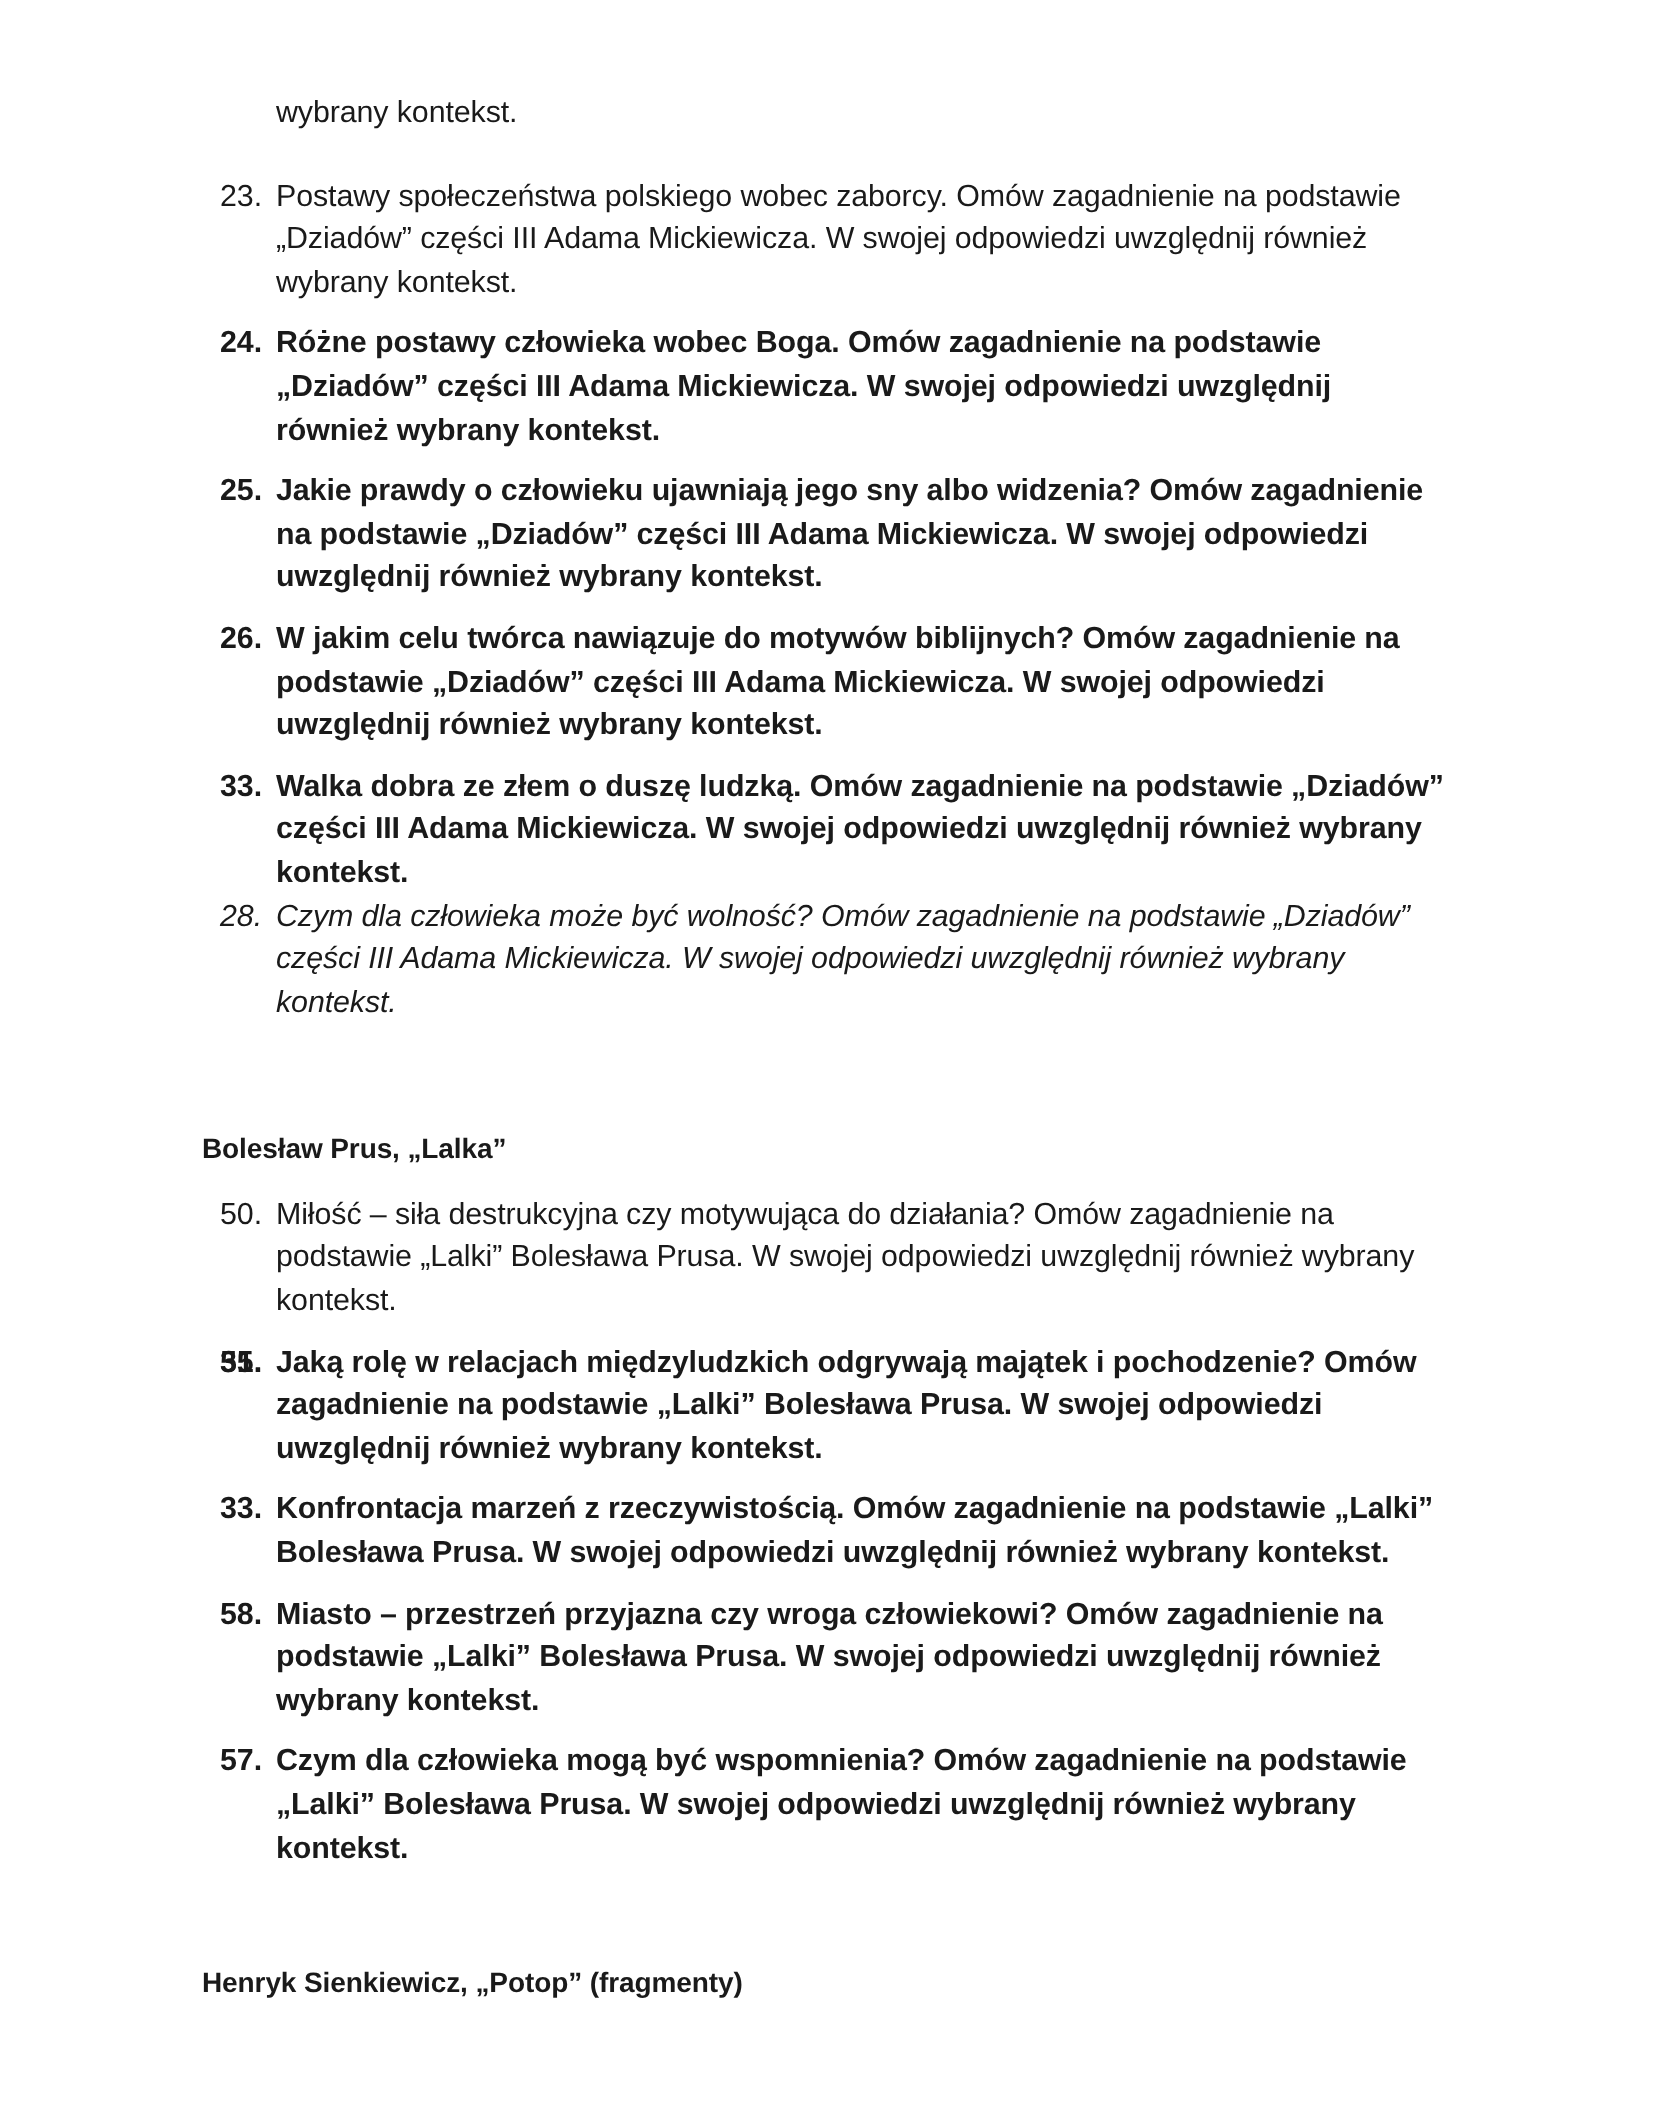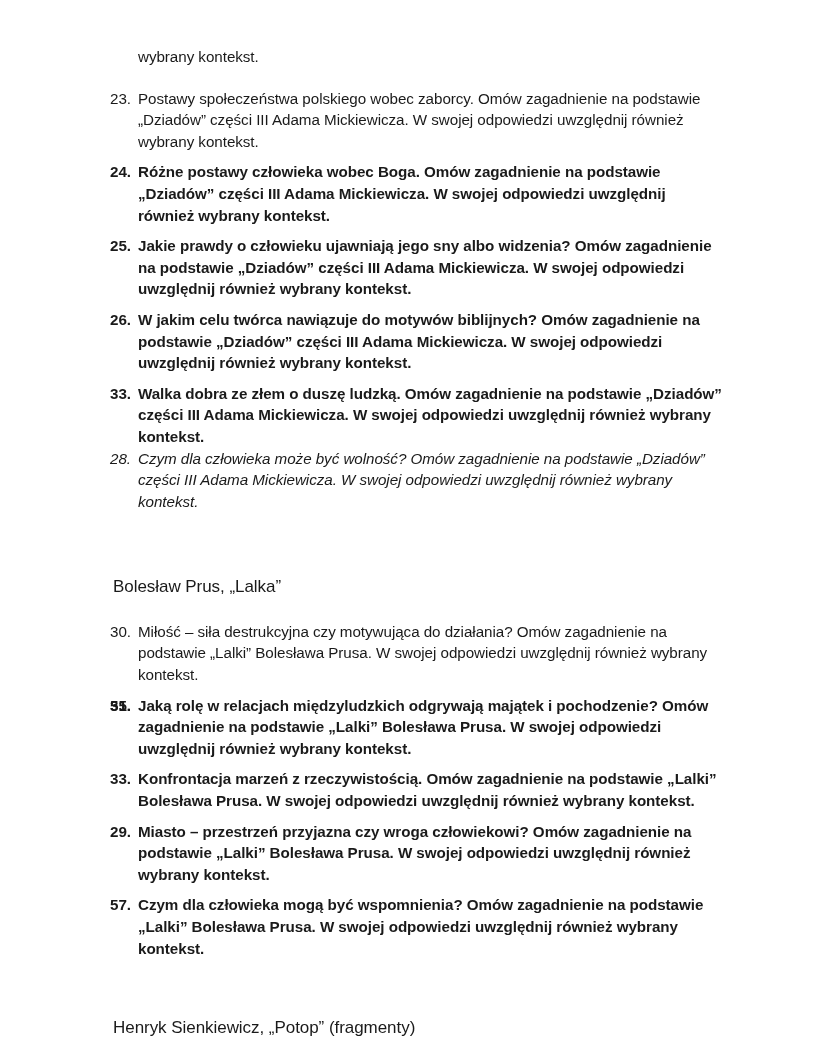--- a/index.html
+++ b/index.html
@@ -64,24 +64,24 @@
     margin-top: 9px;
     font-weight: bold;
   }
   ol.qlist > li.nogap {
     margin-top: 0;
     font-style: italic;
   }
 
   
   .section-heading {
-    margin: 12px;
-    font-size: 17px;
+    margin: 0;
+    font-size: 14px;
     line-height: 21.6px;
-    font-weight: normal;
+    font-weight: bold;
     letter-spacing: -0.05px;
   }
   .block {
     margin: 0;
   }
   .spacer-xl { height: 52px; }
   .spacer-lg { height: 46px; }
   .spacer-md { height: 20px; }
   .spacer-sm { height: 11px; }
 </style>
@@ -126,36 +126,36 @@
 
     <div class="spacer-xl"></div>
 
     <div class="block">
       <p class="section-heading">Bolesław Prus, „Lalka”</p>
 
       <div class="spacer-sm"></div>
 
       <ol class="qlist">
         <li>
-          <span class="num">30.</span>
+          <span class="num">50.</span>
           <span>Miłość – siła destrukcyjna czy motywująca do działania? Omów zagadnienie na podstawie „Lalki” Bolesława Prusa. W swojej odpowiedzi uwzględnij również wybrany kontekst.</span>
         </li>
         <li class="gap-before">
           <span class="num">31.</span>
         </li>
         <li class="gap-before">
           <span class="num">55.</span>
           <span>Jaką rolę w relacjach międzyludzkich odgrywają majątek i pochodzenie? Omów zagadnienie na podstawie „Lalki” Bolesława Prusa. W swojej odpowiedzi uwzględnij również wybrany kontekst.</span>
         </li>
         <li class="gap-before">
           <span class="num">33.</span>
           <span>Konfrontacja marzeń z rzeczywistością. Omów zagadnienie na podstawie „Lalki” Bolesława Prusa. W swojej odpowiedzi uwzględnij również wybrany kontekst.</span>
         </li>
         <li class="gap-before">
-          <span class="num">29.</span>
+          <span class="num">58.</span>
           <span>Miasto – przestrzeń przyjazna czy wroga człowiekowi? Omów zagadnienie na podstawie „Lalki” Bolesława Prusa. W swojej odpowiedzi uwzględnij również wybrany kontekst.</span>
         </li>
         <li class="gap-before">
           <span class="num">57.</span>
           <span>Czym dla człowieka mogą być wspomnienia? Omów zagadnienie na podstawie „Lalki” Bolesława Prusa. W swojej odpowiedzi uwzględnij również wybrany kontekst.</span>
         </li>
       </ol>
     </div>
 
     <div class="spacer-lg"></div>

